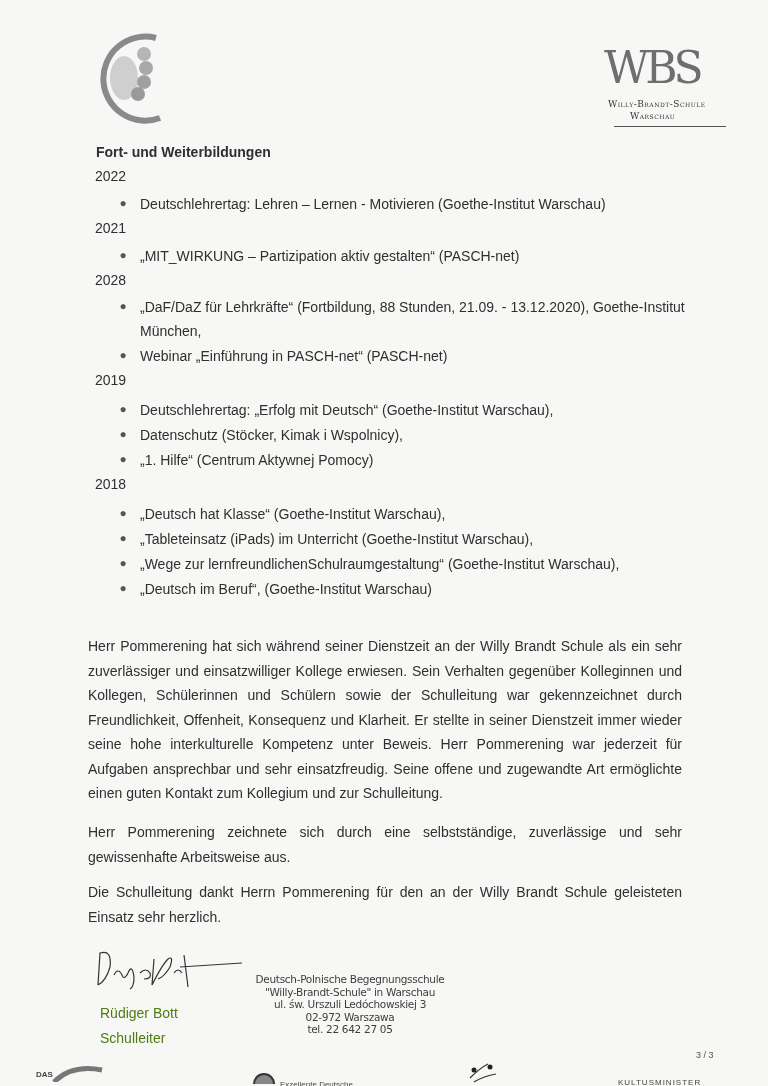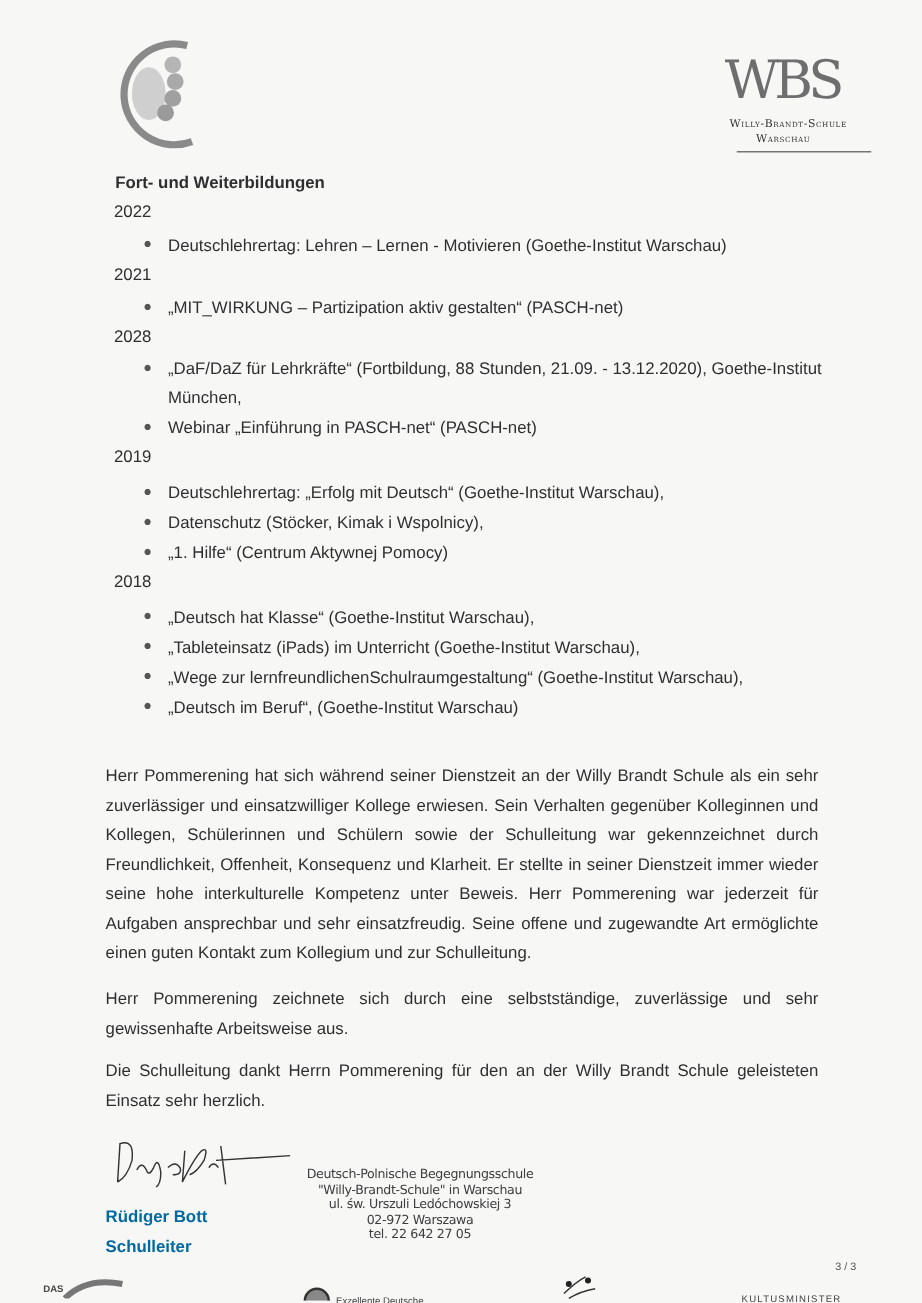--- a/index.html
+++ b/index.html
@@ -22,21 +22,21 @@
     .heading { position: absolute; left: 96px; top: 144px; font-size: 14px; font-weight: bold; color: #2f2f2f; }
     .year { position: absolute; left: 95px; font-size: 14px; color: #2f2f2f; }
     .item { position: absolute; left: 116px; font-size: 14px; color: #2f2f2f; white-space: nowrap; }
     .item .bullet { position: absolute; left: 0; top: 0; width: 14px; text-align: center; color: #555; font-size: 12px; }
     .item .txt { position: absolute; left: 24px; top: 0; }
     .item2 { position: absolute; left: 140px; font-size: 14px; color: #2f2f2f; }
 
     .para { position: absolute; left: 88px; width: 594px; font-size: 14px; line-height: 24.5px; color: #2f2f2f; text-align: justify; }
 
     .sig-scribble { position: absolute; left: 92px; top: 945px; width: 150px; height: 50px; }
-    .signer { position: absolute; left: 88px; font-size: 14px; color: #0369a1; font-weight: bold; }
+    .signer { position: absolute; left: 100px; font-size: 14px; color: #4d7c0f; }
     .stamp { position: absolute; left: 255px; top: 956px; width: 190px; text-align: center; font-size: 10.5px; line-height: 12.5px; color: #3d3d3d; font-family: "DejaVu Sans", sans-serif; letter-spacing: -0.3px; margin-top: 17px; }
 
     .pageno { position: absolute; left: 696px; top: 1050px; font-size: 9px; color: #555; }
     .footer-logo { position: absolute; top: 1062px; font-size: 8px; color: #444; }
   </style>
 </head>
 <body>
 
 <div class="page">
 

